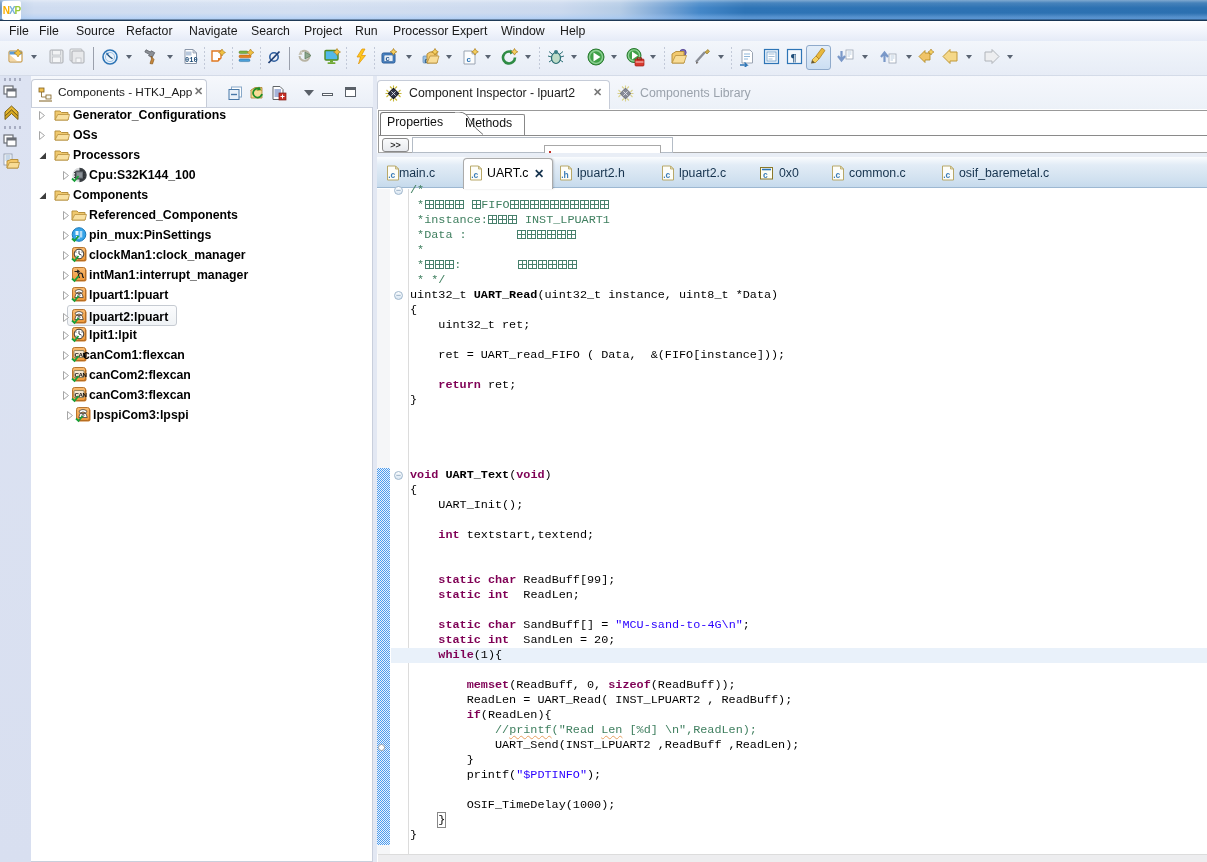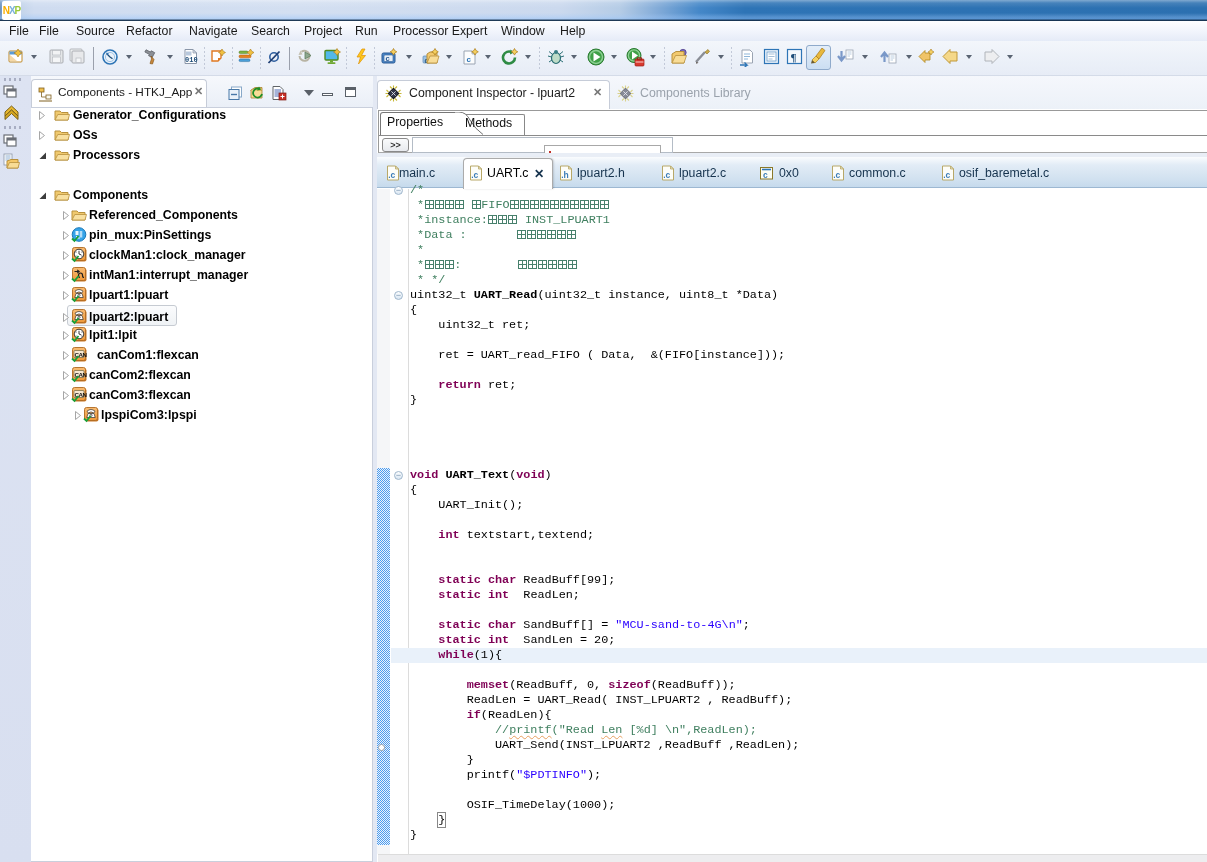--- a/index.html
+++ b/index.html
@@ -428,20 +428,29 @@
     </div>
 <div class="a trow" style="left:0;top:69px;width:342px">
       <svg class="arr" style="left:7px" width="10" height="11">
         <path d="M8 2.5 L8 9 L1.5 9 Z" fill="#3C3C3C"></path>
       </svg>
       <svg class="tico" style="left:23px" width="17" height="17">
         <use href="#fold"></use>
       </svg>
       <span style="position:absolute;left:42px">Processors</span>
     </div>
+<div class="a trow" style="left:0;top:89px;width:342px">
+      <svg class="arr" style="left:31px" width="8" height="11">
+        <path d="M1.5 1.5 L6.5 5.5 L1.5 9.5 Z" fill="#FDFDFD" stroke="#A6A6A6"></path>
+      </svg>
+      <svg class="tico" style="left:40px" width="17" height="17">
+        <use href="#cpuc"></use>
+      </svg>
+      <span style="position:absolute;left:58px">Cpu:S32K144_100</span>
+    </div>
 <div class="a trow" style="left:0;top:109px;width:342px">
       <svg class="arr" style="left:7px" width="10" height="11">
         <path d="M8 2.5 L8 9 L1.5 9 Z" fill="#3C3C3C"></path>
       </svg>
       <svg class="tico" style="left:23px" width="17" height="17">
         <use href="#fold"></use>
       </svg>
       <span style="position:absolute;left:42px">Components</span>
     </div>
 <div class="a trow" style="left:0;top:129px;width:342px">
@@ -507,41 +516,41 @@
       </svg>
       <span style="position:absolute;left:58px">lpit1:lpit</span>
     </div>
 <div class="a trow" style="left:0;top:269px;width:342px">
       <svg class="arr" style="left:31px" width="8" height="11">
         <path d="M1.5 1.5 L6.5 5.5 L1.5 9.5 Z" fill="#FDFDFD" stroke="#A6A6A6"></path>
       </svg>
       <svg class="tico" style="left:40px" width="17" height="17">
         <use href="#canc"></use>
       </svg>
-      <span style="position:absolute;left:66px">canCom1:flexcan</span>
+      <span style="position:absolute;left:52px">canCom1:flexcan</span>
     </div>
 <div class="a trow" style="left:0;top:289px;width:342px">
       <svg class="arr" style="left:31px" width="8" height="11">
         <path d="M1.5 1.5 L6.5 5.5 L1.5 9.5 Z" fill="#FDFDFD" stroke="#A6A6A6"></path>
       </svg>
       <svg class="tico" style="left:40px" width="17" height="17">
         <use href="#canc"></use>
       </svg>
       <span style="position:absolute;left:58px">canCom2:flexcan</span>
     </div>
 <div class="a trow" style="left:0;top:309px;width:342px">
       <svg class="arr" style="left:31px" width="8" height="11">
         <path d="M1.5 1.5 L6.5 5.5 L1.5 9.5 Z" fill="#FDFDFD" stroke="#A6A6A6"></path>
       </svg>
       <svg class="tico" style="left:40px" width="17" height="17">
         <use href="#canc"></use>
       </svg>
       <span style="position:absolute;left:58px">canCom3:flexcan</span>
     </div>
-<div class="a trow" style="left:12px;top:329px;width:398px">
+<div class="a trow" style="left:4px;top:329px;width:398px">
       <svg class="arr" style="left:31px" width="8" height="11">
         <path d="M1.5 1.5 L6.5 5.5 L1.5 9.5 Z" fill="#FDFDFD" stroke="#A6A6A6"></path>
       </svg>
       <svg class="tico" style="left:40px" width="17" height="17">
         <use href="#phone"></use>
       </svg>
       <span style="position:absolute;left:58px">lpspiCom3:lpspi</span>
     </div>
 </div>
 <div class="a" id="rpanel">

